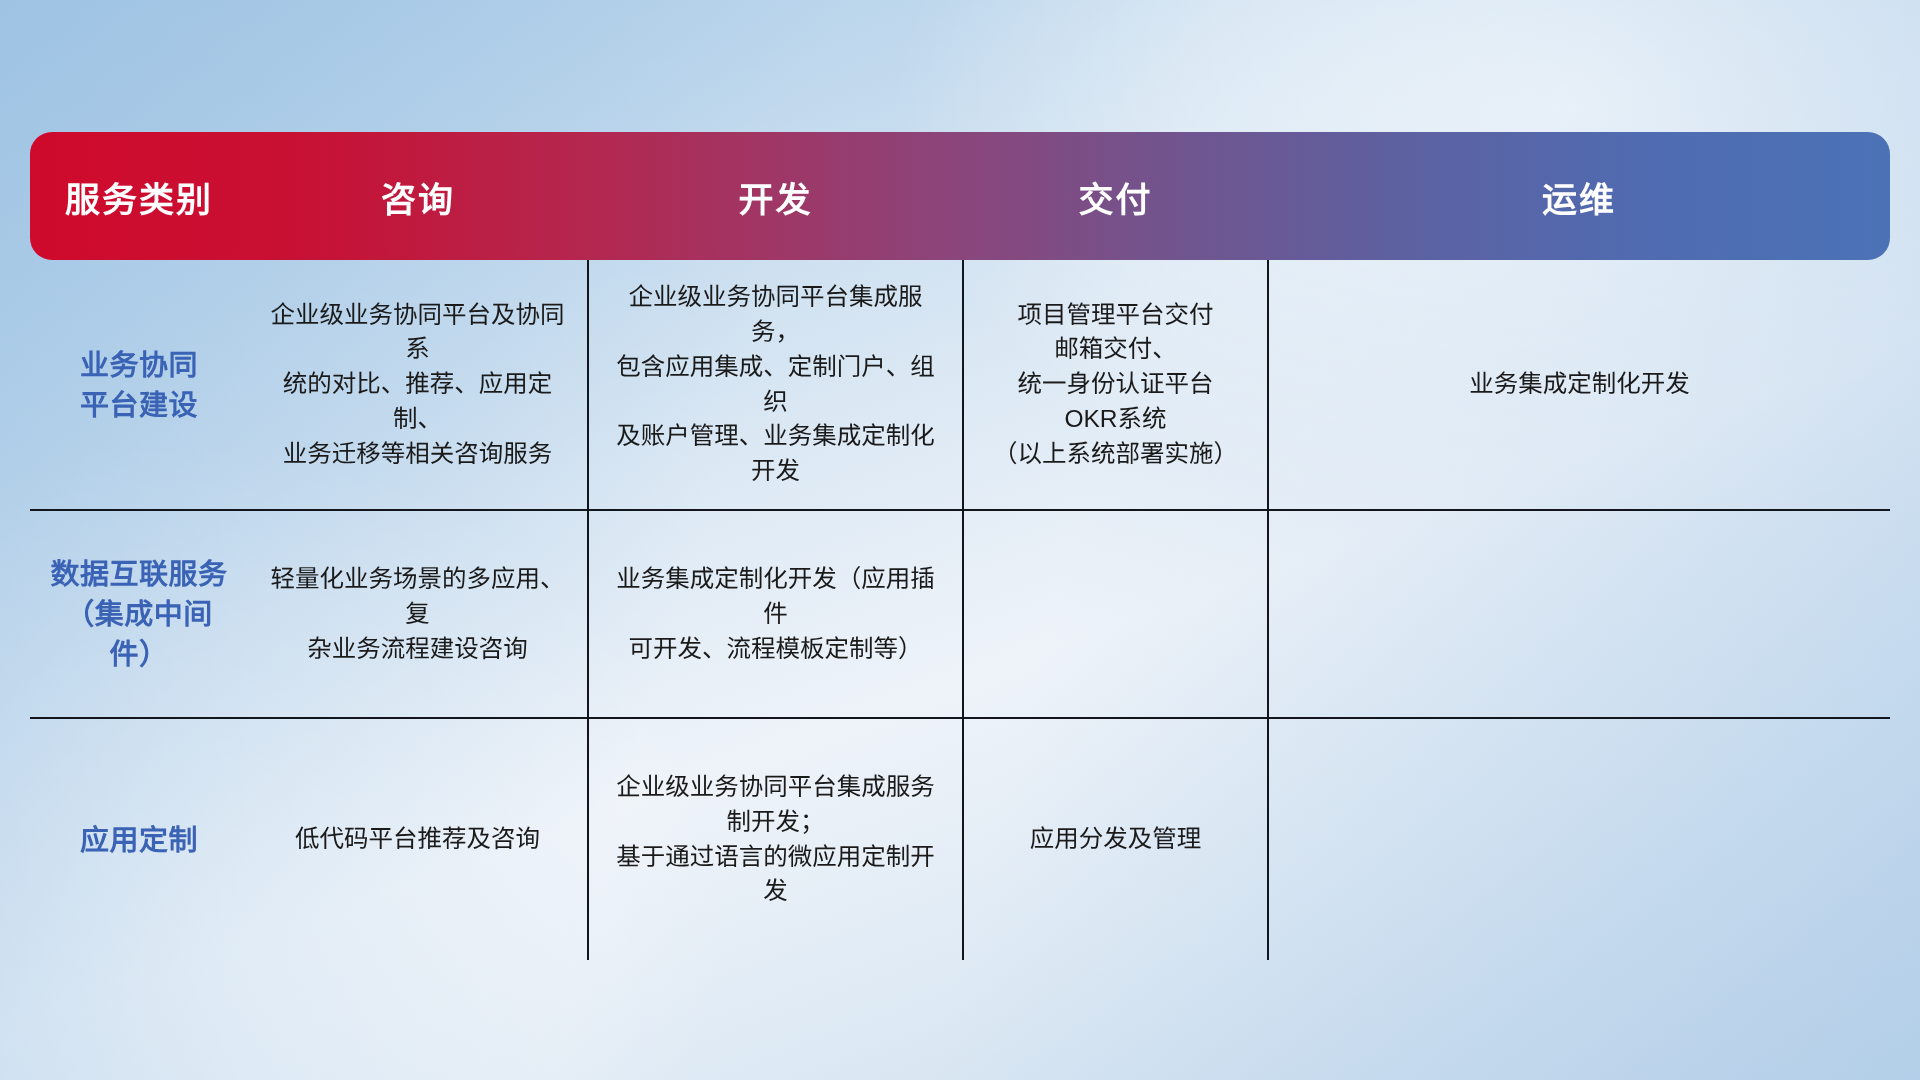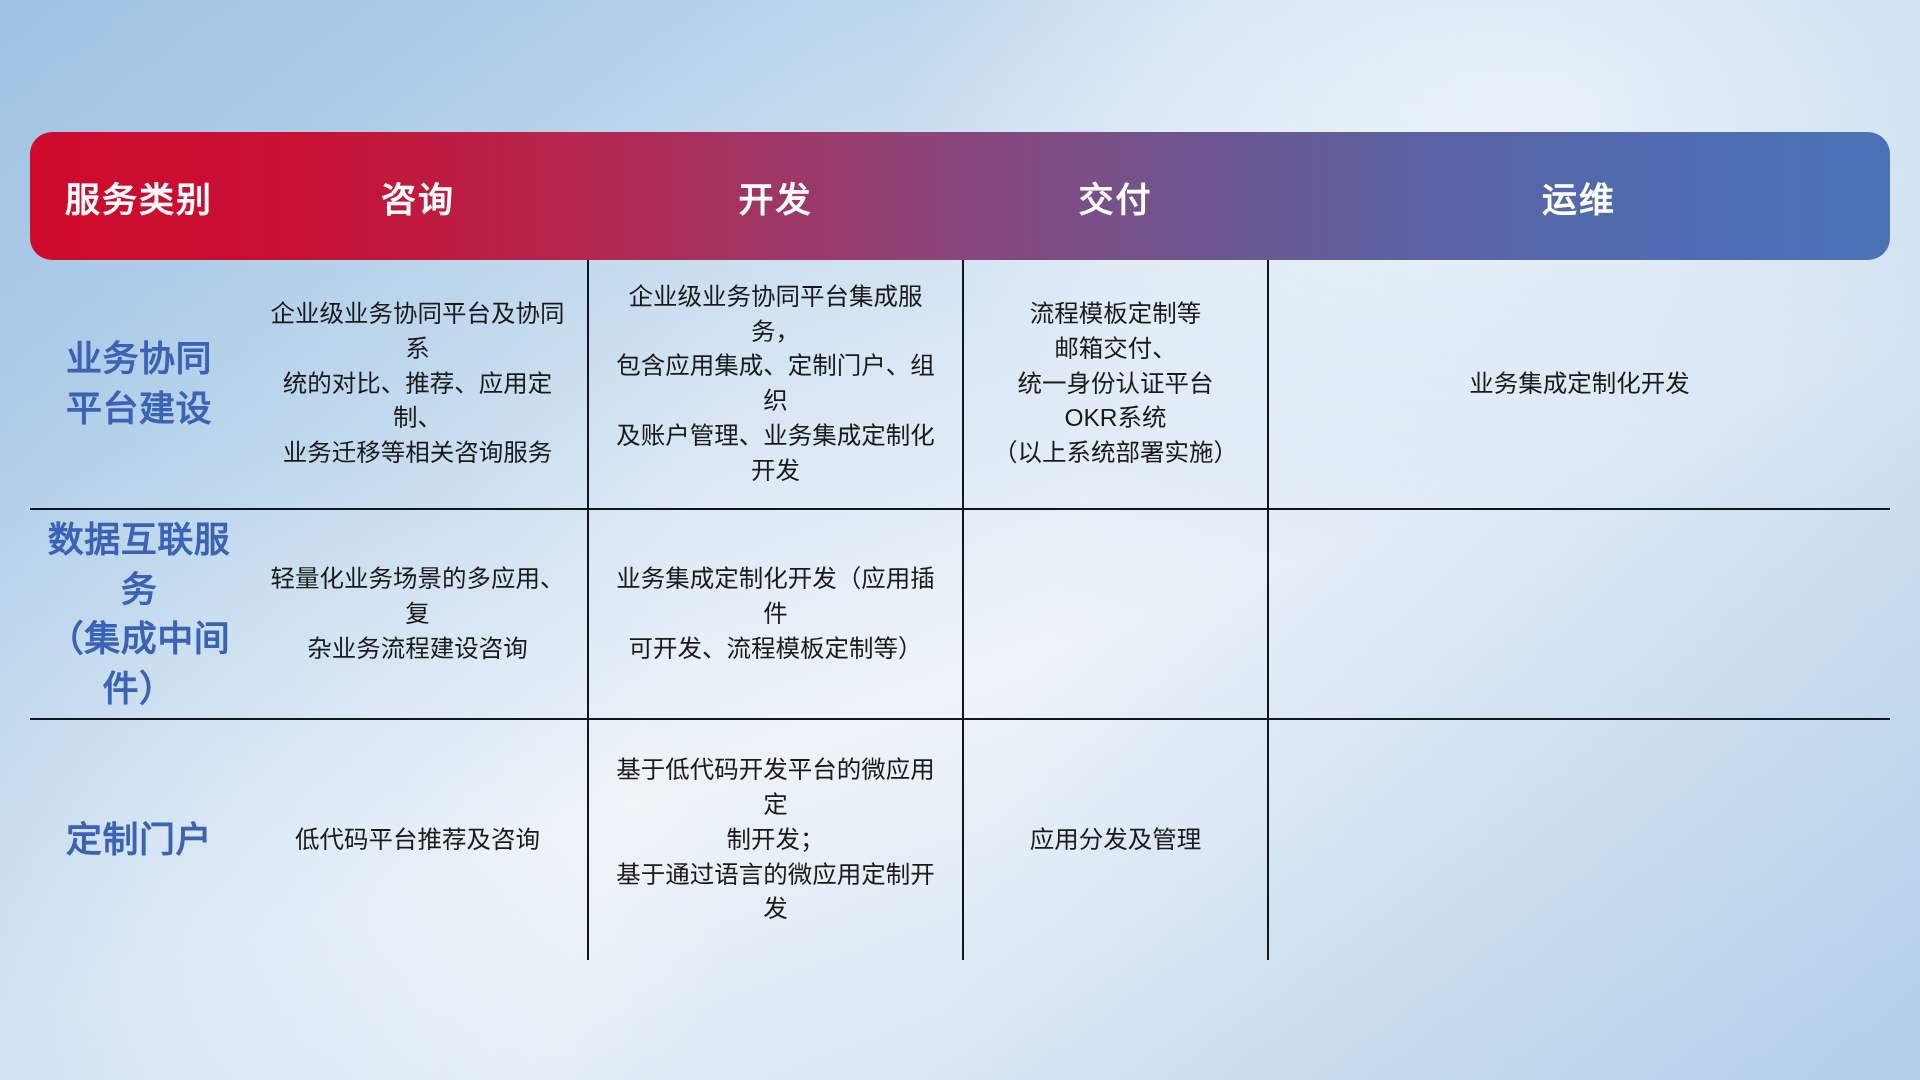--- a/index.html
+++ b/index.html
@@ -123,21 +123,21 @@
   }
 
   
   td.nosep {
     border-left: 0;
   }
 
   .rowhead {
     color: #3b63b5;
     font-weight: bold;
-    font-size: 36px;
+    font-size: 29px;
     line-height: 1.38;
     letter-spacing: 0.5px;
   }
 
   .cell-text {
     display: block;
     white-space: pre-line;
   }
 
   .empty {
@@ -192,21 +192,21 @@
             <span class="cell-text">企业级业务协同平台及协同系
 统的对比、推荐、应用定制、
 业务迁移等相关咨询服务</span>
           </td>
           <td class="vsep">
             <span class="cell-text">企业级业务协同平台集成服务，
 包含应用集成、定制门户、组织
 及账户管理、业务集成定制化开发</span>
           </td>
           <td class="vsep">
-            <span class="cell-text">流程模板定制等
+            <span class="cell-text">项目管理平台交付
 邮箱交付、
 统一身份认证平台
 OKR系统
 （以上系统部署实施）</span>
           </td>
           <td class="vsep">
             <span class="cell-text">业务集成定制化开发</span>
           </td>
         </tr>
 
@@ -226,27 +226,27 @@
           <td class="vsep">
             <span class="cell-text empty"></span>
           </td>
           <td class="vsep">
             <span class="cell-text empty"></span>
           </td>
         </tr>
 
         <tr class="row r3">
           <td class="nosep">
-            <span class="rowhead cell-text">定制门户</span>
+            <span class="rowhead cell-text">应用定制</span>
           </td>
           <td class="nosep">
             <span class="cell-text">低代码平台推荐及咨询</span>
           </td>
           <td class="vsep">
-            <span class="cell-text">基于低代码开发平台的微应用定
+            <span class="cell-text">企业级业务协同平台集成服务
 制开发；
 基于通过语言的微应用定制开发</span>
           </td>
           <td class="vsep">
             <span class="cell-text">应用分发及管理</span>
           </td>
           <td class="vsep">
             <span class="cell-text empty"></span>
           </td>
         </tr>

